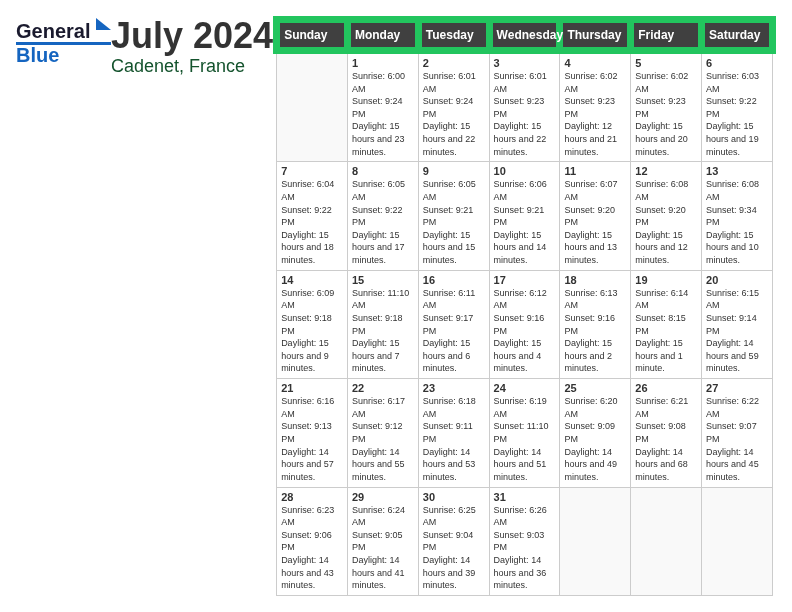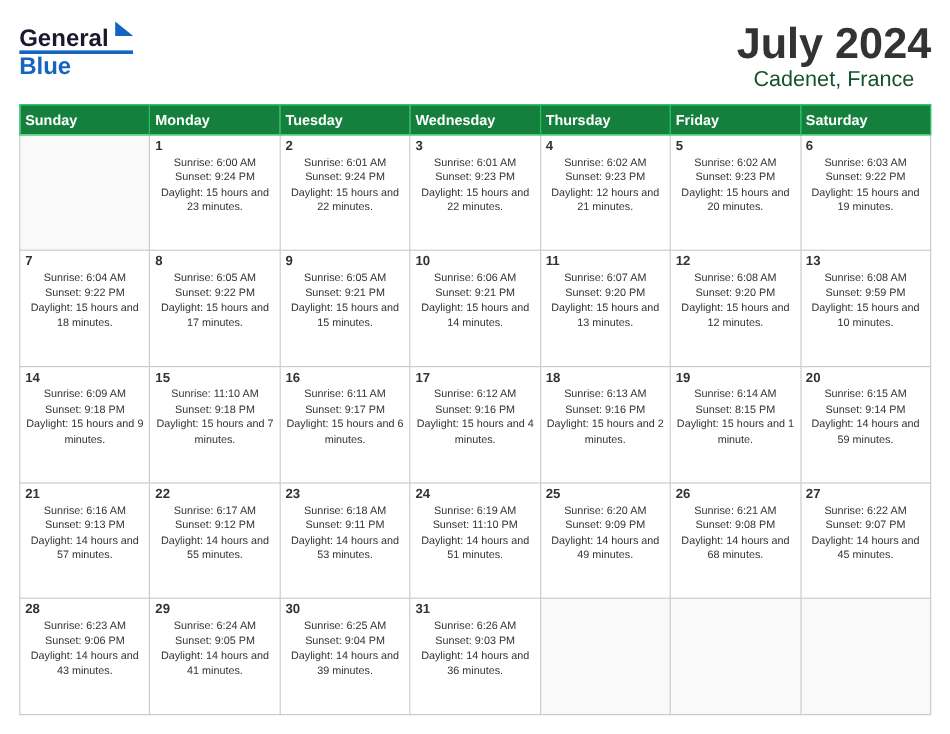--- a/index.html
+++ b/index.html
@@ -8,83 +8,82 @@
       background: #fff;
       width: 792px;
       height: 612px;
       overflow: hidden;
     }
     .page {
       width: 792px;
       height: 612px;
       padding: 16px;
       display: flex;
-      flex-direction: column;
+      flex-direction: row;
     }
     .header {
       display: flex;
       justify-content: space-between;
       align-items: flex-start;
       margin-bottom: 10px;
     }
     .logo {
       display: flex;
       flex-direction: column;
       align-items: flex-start;
     }
     .title-block {
-      text-align: center;
+      text-align: left;
     }
     .title-block h1 {
       font-size: 36px;
       font-weight: bold;
       color: #333;
       line-height: 1.1;
     }
     .title-block h2 {
       font-size: 18px;
       font-weight: normal;
       color: #14532d;
     }
     .calendar {
       flex: 1;
       border: 1px solid #ccc;
       border-collapse: collapse;
       width: 100%;
       table-layout: fixed;
     }
     .calendar th {
-      background: #15803d;
+      background: #404040;
       color: #fff;
       font-size: 12px;
       font-weight: bold;
       padding: 5px 4px;
       text-align: left;
-      border: 1px solid #22c55e;
+      border: 7px solid #22c55e;
     }
     .calendar td {
       border: 1px solid #ccc;
       vertical-align: top;
       padding: 3px 4px;
       font-size: 9.5px;
       color: #333;
       width: 14.28%;
       height: 88px;
     }
     .day-num {
       font-size: 11px;
       font-weight: bold;
       display: block;
       margin-bottom: 1px;
     }
     .day-info {
       font-size: 9px;
       line-height: 1.4;
       color: #333;
-      text-align: center;
     }
     .empty-cell {
       background: #f9f9f9;
     }
   </style>
 </head>
 <body>
 
 <div class="page">
   <div class="header">
@@ -218,21 +217,21 @@
           <div class="day-info">
             <span>Sunrise: 6:08 AM</span><br>
             <span>Sunset: 9:20 PM</span><br>
             <span>Daylight: 15 hours and 12 minutes.</span>
           </div>
         </td>
           <td>
           <span class="day-num">13</span>
           <div class="day-info">
             <span>Sunrise: 6:08 AM</span><br>
-            <span>Sunset: 9:59 PM</span><br>
+            <span>Sunset: 9:34 PM</span><br>
             <span>Daylight: 15 hours and 10 minutes.</span>
           </div>
         </td>
         </tr>
         <tr>
           <td>
           <span class="day-num">14</span>
           <div class="day-info">
             <span>Sunrise: 6:09 AM</span><br>
             <span>Sunset: 9:18 PM</span><br>

